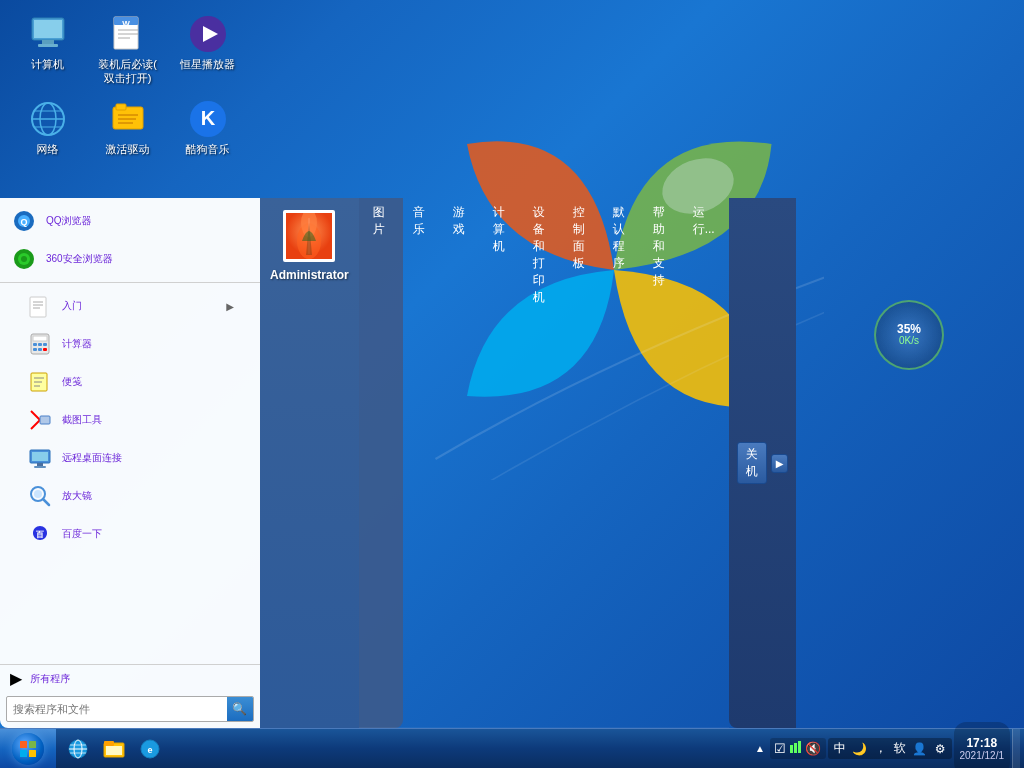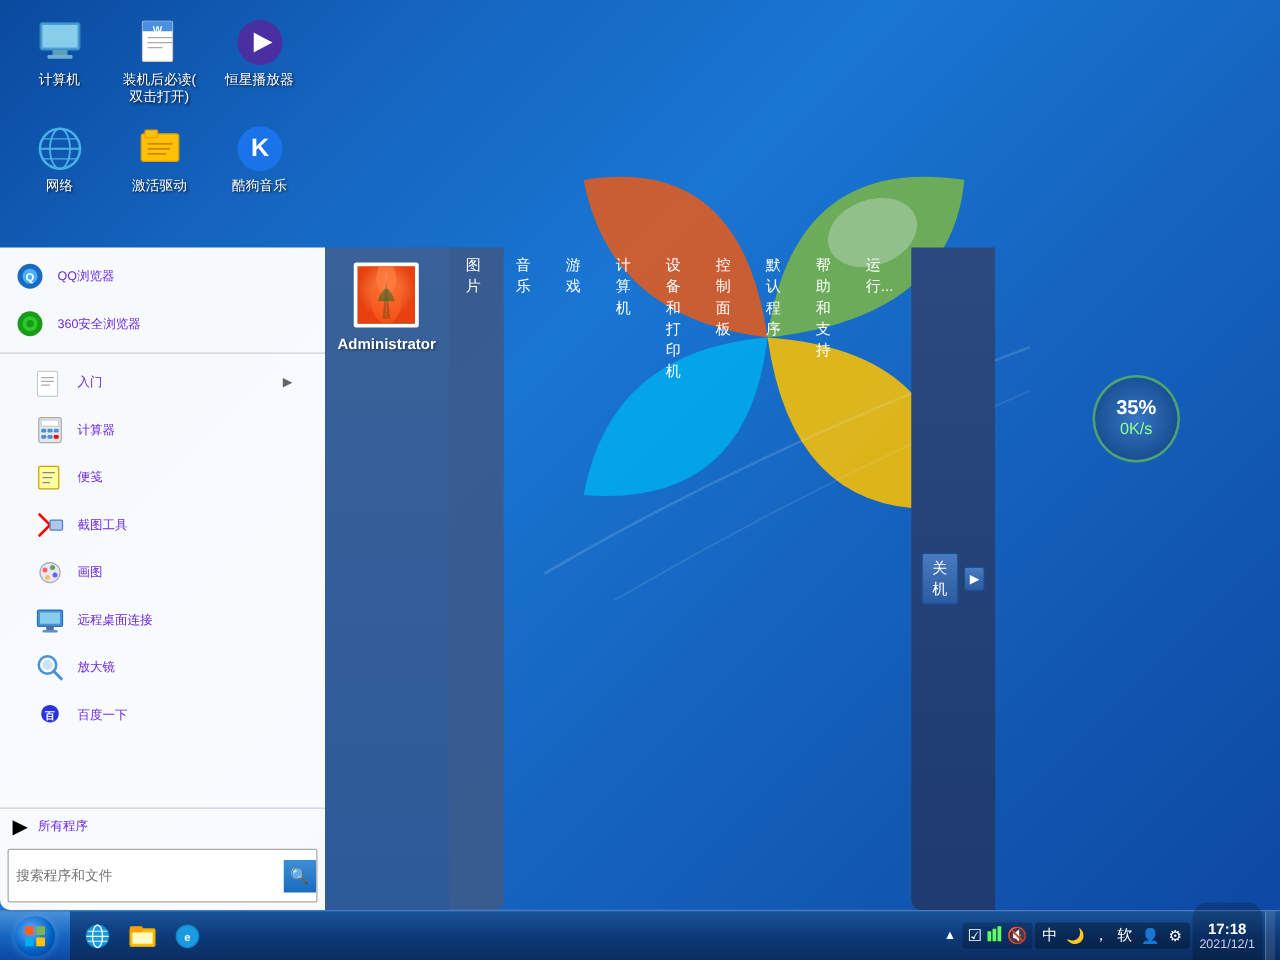--- a/index.html
+++ b/index.html
@@ -188,21 +188,21 @@
     }
 
     
     .search-bar {
       display: flex;
       align-items: center;
       margin: 4px 6px 6px;
       background: white;
       border: 1px solid #aaa;
       border-radius: 2px;
-      height: 43px;
+      height: 26px;
       overflow: hidden;
     }
 
     .search-input {
       flex: 1;
       border: none;
       outline: none;
       font-size: 11px;
       padding: 2px 6px;
       color: #888;
@@ -368,28 +368,28 @@
       background: radial-gradient(circle, rgba(255,255,255,0.15) 0%, rgba(0,0,0,0.3) 100%);
       border: 2px solid rgba(100,200,100,0.7);
       display: flex;
       flex-direction: column;
       align-items: center;
       justify-content: center;
     }
 
     .net-percent {
       color: white;
-      font-size: 16px;
+      font-size: 12px;
       font-weight: bold;
       line-height: 1;
     }
 
     .net-speed {
       color: #90ff90;
-      font-size: 13px;
+      font-size: 10px;
       line-height: 1.2;
     }
 
     
     .ime-bar {
       display: flex;
       align-items: center;
       gap: 1px;
       background: rgba(0,0,0,0.3);
       border-radius: 3px;
@@ -589,32 +589,20 @@
         </div>
         <div class="menu-item">
           <div class="menu-icon">
             <svg width="24" height="24" viewBox="0 0 24 24">
               <path d="M 3 3 L 12 12" stroke="red" stroke-width="2"></path>
               <path d="M 3 21 L 12 12" stroke="red" stroke-width="2"></path>
               <rect x="12" y="8" width="10" height="8" rx="1" fill="#b0c8e8" stroke="#4a80c8"></rect>
             </svg>
           </div>
           <div class="menu-item-label">截图工具</div>
-        </div>
-        <div class="menu-item">
-          <div class="menu-icon">
-            <svg width="24" height="24" viewBox="0 0 24 24">
-              <circle cx="12" cy="12" r="8" fill="#e8e8f8" stroke="#aaa"></circle>
-              <circle cx="8" cy="10" r="2" fill="#ff6060"></circle>
-              <circle cx="14" cy="8" r="2" fill="#60a060"></circle>
-              <circle cx="16" cy="14" r="2" fill="#6060ff"></circle>
-              <circle cx="10" cy="16" r="2" fill="#ffc060"></circle>
-            </svg>
-          </div>
-          <div class="menu-item-label">画图</div>
         </div>
         <div class="menu-item">
           <div class="menu-icon">
             <svg width="24" height="24" viewBox="0 0 24 24">
               <rect x="2" y="4" width="20" height="13" rx="1" fill="#4a90d9" stroke="#2a70b9"></rect>
               <rect x="4" y="6" width="16" height="9" fill="#87ceeb"></rect>
               <rect x="9" y="17" width="6" height="3" fill="#4a70a0"></rect>
               <rect x="6" y="20" width="12" height="2" rx="1" fill="#6090c0"></rect>
             </svg>
           </div>

